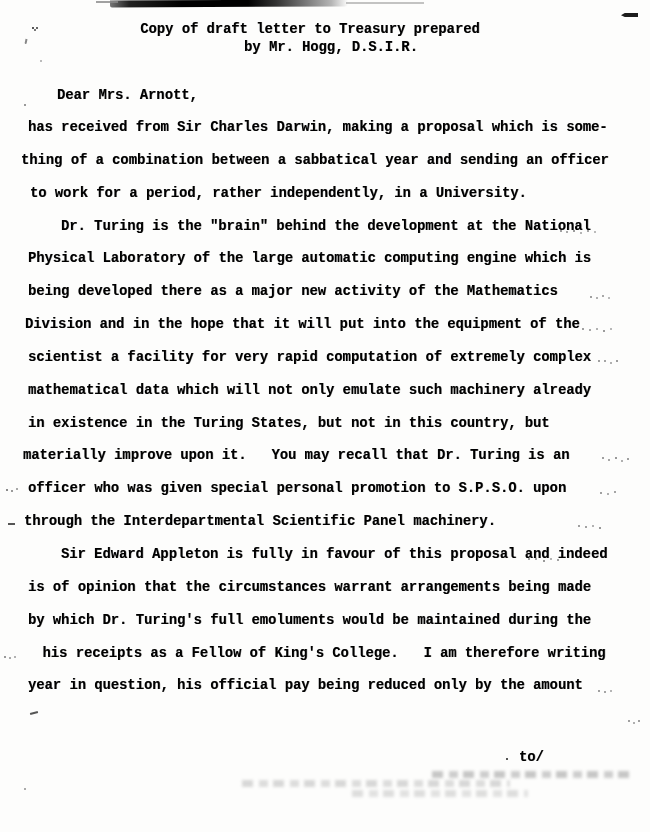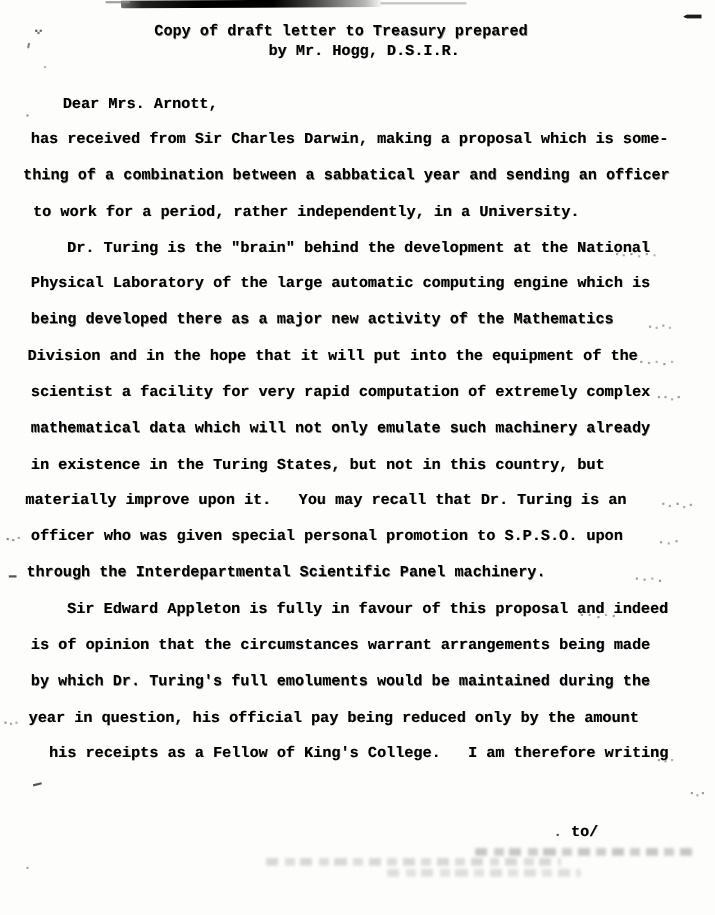--- a/index.html
+++ b/index.html
@@ -93,22 +93,22 @@
       <div class="line">Division and in the hope that it will put into the equipment of the</div>
       <div class="line">scientist a facility for very rapid computation of extremely complex</div>
       <div class="line">mathematical data which will not only emulate such machinery already</div>
       <div class="line">in existence in the Turing States, but not in this country, but</div>
       <div class="line">materially improve upon it.   You may recall that Dr. Turing is an</div>
       <div class="line">officer who was given special personal promotion to S.P.S.O. upon</div>
       <div class="line">through the Interdepartmental Scientific Panel machinery.</div>
       <div class="line indent">Sir Edward Appleton is fully in favour of this proposal and indeed</div>
       <div class="line">is of opinion that the circumstances warrant arrangements being made</div>
       <div class="line">by which Dr. Turing's full emoluments would be maintained during the</div>
+      <div class="line">  his receipts as a Fellow of King's College.   I am therefore writing</div>
       <div class="line">year in question, his official pay being reduced only by the amount</div>
-      <div class="line">  his receipts as a Fellow of King's College.   I am therefore writing</div>
     </div>
 
   <div class="art dots" style="left:560px;top:230px;box-shadow:6px 1px 0 #aaa,13px 0 0 #9a9a9a,20px 2px 0 #b5b5b5,27px 0 0 #a5a5a5,34px 1px 0 #bbb;"></div>
   <div class="art dots" style="left:590px;top:296px;box-shadow:6px 1px 0 #b0b0b0,12px -1px 0 #a8a8a8,18px 1px 0 #bbb;"></div>
   <div class="art dots" style="left:582px;top:328px;box-shadow:7px 1px 0 #a8a8a8,14px 0 0 #b2b2b2,21px 2px 0 #9c9c9c,28px 0 0 #b8b8b8;"></div>
   <div class="art dots" style="left:598px;top:360px;box-shadow:6px 0 0 #a5a5a5,12px 2px 0 #b0b0b0,18px 0 0 #9d9d9d;"></div>
   <div class="art dots" style="left:602px;top:457px;box-shadow:6px 2px 0 #a8a8a8,13px 0 0 #989898,19px 3px 0 #b0b0b0,25px 1px 0 #a0a0a0;"></div>
   <div class="art dots" style="left:600px;top:492px;box-shadow:7px 1px 0 #b0b0b0,14px -1px 0 #a5a5a5;"></div>
   <div class="art dots" style="left:578px;top:525px;box-shadow:7px 1px 0 #a2a2a2,14px 0 0 #b2b2b2,21px 2px 0 #989898;"></div>
   <div class="art dots" style="left:528px;top:558px;box-shadow:7px 0 0 #a8a8a8,15px 2px 0 #9a9a9a,22px 0 0 #b5b5b5,29px 1px 0 #a2a2a2;"></div>

